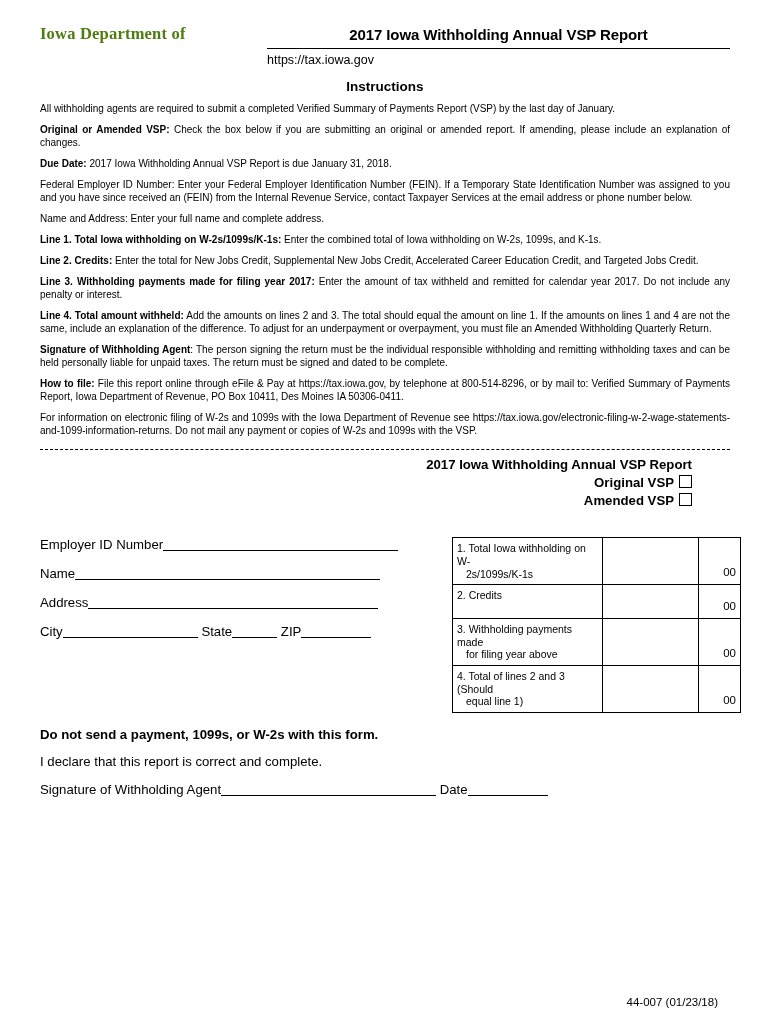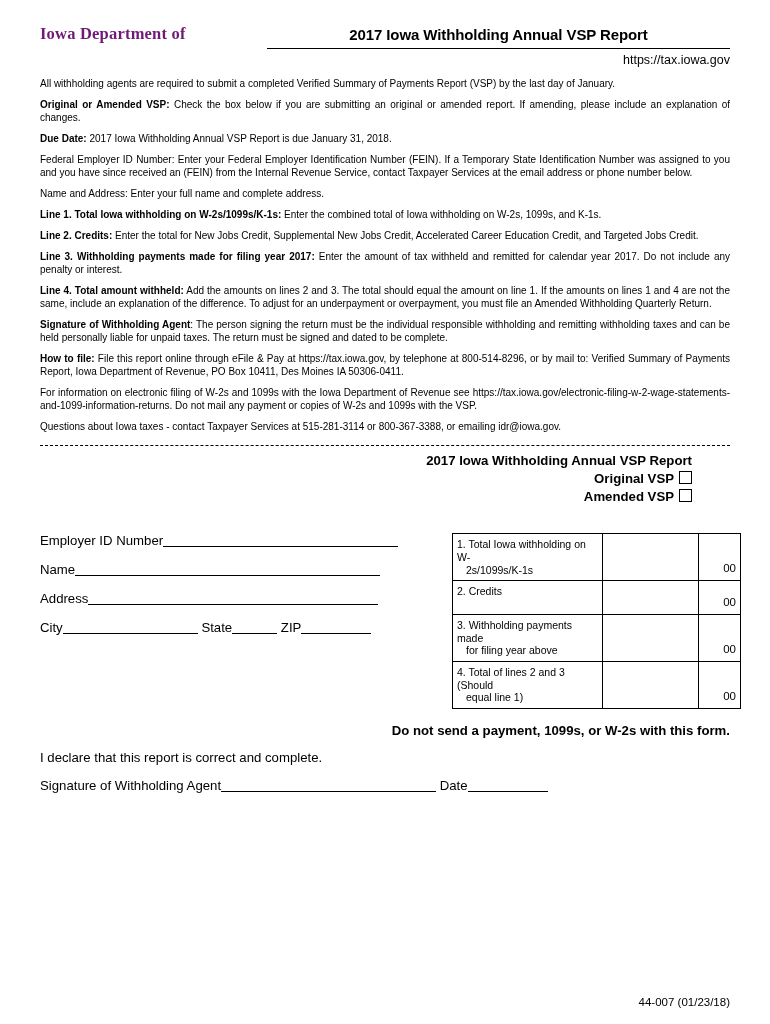--- a/index.html
+++ b/index.html
@@ -32,21 +32,21 @@
   .logo-block {
     width: 215px;
     flex: 0 0 215px;
     line-height: 1;
   }
   .logo-line1 {
     font-family: "Liberation Serif", serif;
     font-size: 16.5px;
     font-weight: bold;
     letter-spacing: 0.2px;
-    color: #701a75;
+    color: #4d7c0f;
     margin-bottom: 1px;
   }
   .logo-line2 {
     font-family: "Liberation Serif", serif;
     font-size: 34px;
     font-weight: bold;
     letter-spacing: 0px;
     color: #000;
     line-height: 0.95;
   }
@@ -60,21 +60,21 @@
     font-weight: bold;
     text-align: center;
     padding-bottom: 5px;
     letter-spacing: -0.1px;
   }
   .header-rule {
     border-top: 1.5px solid #000;
     width: 100%;
   }
   .header-url {
-    text-align: right;
+    text-align: left;
     font-size: 12.5px;
     padding-top: 4px;
   }
   
   .content {
     padding: 10px 40px 0 40px;
     box-sizing: border-box;
   }
   .instr-title {
     text-align: center;
@@ -168,25 +168,25 @@
     display: block;
     padding-left: 9px;
   }
   .tall td { height: 48px; }
   
   .below {
     padding: 14px 40px 0 40px;
     font-size: 13.2px;
     box-sizing: border-box;
   }
-  .below .bold { font-weight: bold; margin-bottom: 12px; text-align: right; }
+  .below .bold { font-weight: bold; margin-bottom: 12px; }
   .below .line { margin-bottom: 13px; white-space: nowrap; }
   .footer-code {
     position: absolute;
-    right: 40px;
+    right: 52px;
     bottom: 16px;
     font-size: 11.5px;
   }
 </style>
 </head>
 <body>
 
 <div class="page">
 
   <div class="header">
@@ -194,34 +194,34 @@
       <div class="logo-line1">Iowa Department of</div>
     </div>
     <div class="header-right">
       <div class="header-title">2017 Iowa Withholding Annual VSP Report</div>
       <div class="header-rule"></div>
       <div class="header-url">https://tax.iowa.gov</div>
     </div>
   </div>
 
   <div class="content">
+    <div class="instr-title">Instructions</div>
     <div id="paras">
         <p class="para">All withholding agents are required to submit a completed Verified Summary of Payments Report (VSP) by the last day of January.</p>
         <p class="para"><b>Original or Amended VSP:</b> Check the box below if you are submitting an original or amended report. If amending, please include an explanation of changes.</p>
         <p class="para"><b>Due Date:</b> 2017 Iowa Withholding Annual VSP Report is due January 31, 2018.</p>
         <p class="para">Federal Employer ID Number: Enter your Federal Employer Identification Number (FEIN). If a Temporary State Identification Number was assigned to you and you have since received an (FEIN) from the Internal Revenue Service, contact Taxpayer Services at the email address or phone number below.</p>
         <p class="para">Name and Address: Enter your full name and complete address.</p>
         <p class="para"><b>Line 1. Total Iowa withholding on W-2s/1099s/K-1s:</b> Enter the combined total of Iowa withholding on W-2s, 1099s, and K-1s.</p>
         <p class="para"><b>Line 2. Credits:</b> Enter the total for New Jobs Credit, Supplemental New Jobs Credit, Accelerated Career Education Credit, and Targeted Jobs Credit.</p>
         <p class="para"><b>Line 3. Withholding payments made for filing year 2017:</b> Enter the amount of tax withheld and remitted for calendar year 2017. Do not include any penalty or interest.</p>
         <p class="para"><b>Line 4. Total amount withheld:</b> Add the amounts on lines 2 and 3. The total should equal the amount on line 1. If the amounts on lines 1 and 4 are not the same, include an explanation of the difference. To adjust for an underpayment or overpayment, you must file an Amended Withholding Quarterly Return.</p>
         <p class="para"><b>Signature of Withholding Agent</b>: The person signing the return must be the individual responsible withholding and remitting withholding taxes and can be held personally liable for unpaid taxes. The return must be signed and dated to be complete.</p>
         <p class="para"><b>How to file:</b> File this report online through eFile &amp; Pay at https://tax.iowa.gov, by telephone at 800-514-8296, or by mail to: Verified Summary of Payments Report, Iowa Department of Revenue, PO Box 10411, Des Moines IA 50306-0411.</p>
         <p class="para">For information on electronic filing of W-2s and 1099s with the Iowa Department of Revenue see https://tax.iowa.gov/electronic-filing-w-2-wage-statements-and-1099-information-returns. Do not mail any payment or copies of W-2s and 1099s with the VSP.</p>
-        <p class="para">Questions about Iowa taxes - contact Taxpayer Services at 515-281-3114 or 800-367-3388, or emailing idr@iowa.gov.</p>
       </div>
   </div>
 
   <div class="dashed"></div>
 
   <div class="form-section">
     <div class="form-head">
       <div>2017 Iowa Withholding Annual VSP Report</div>
       <div>
         <span>Original VSP</span><span class="chk"></span>

